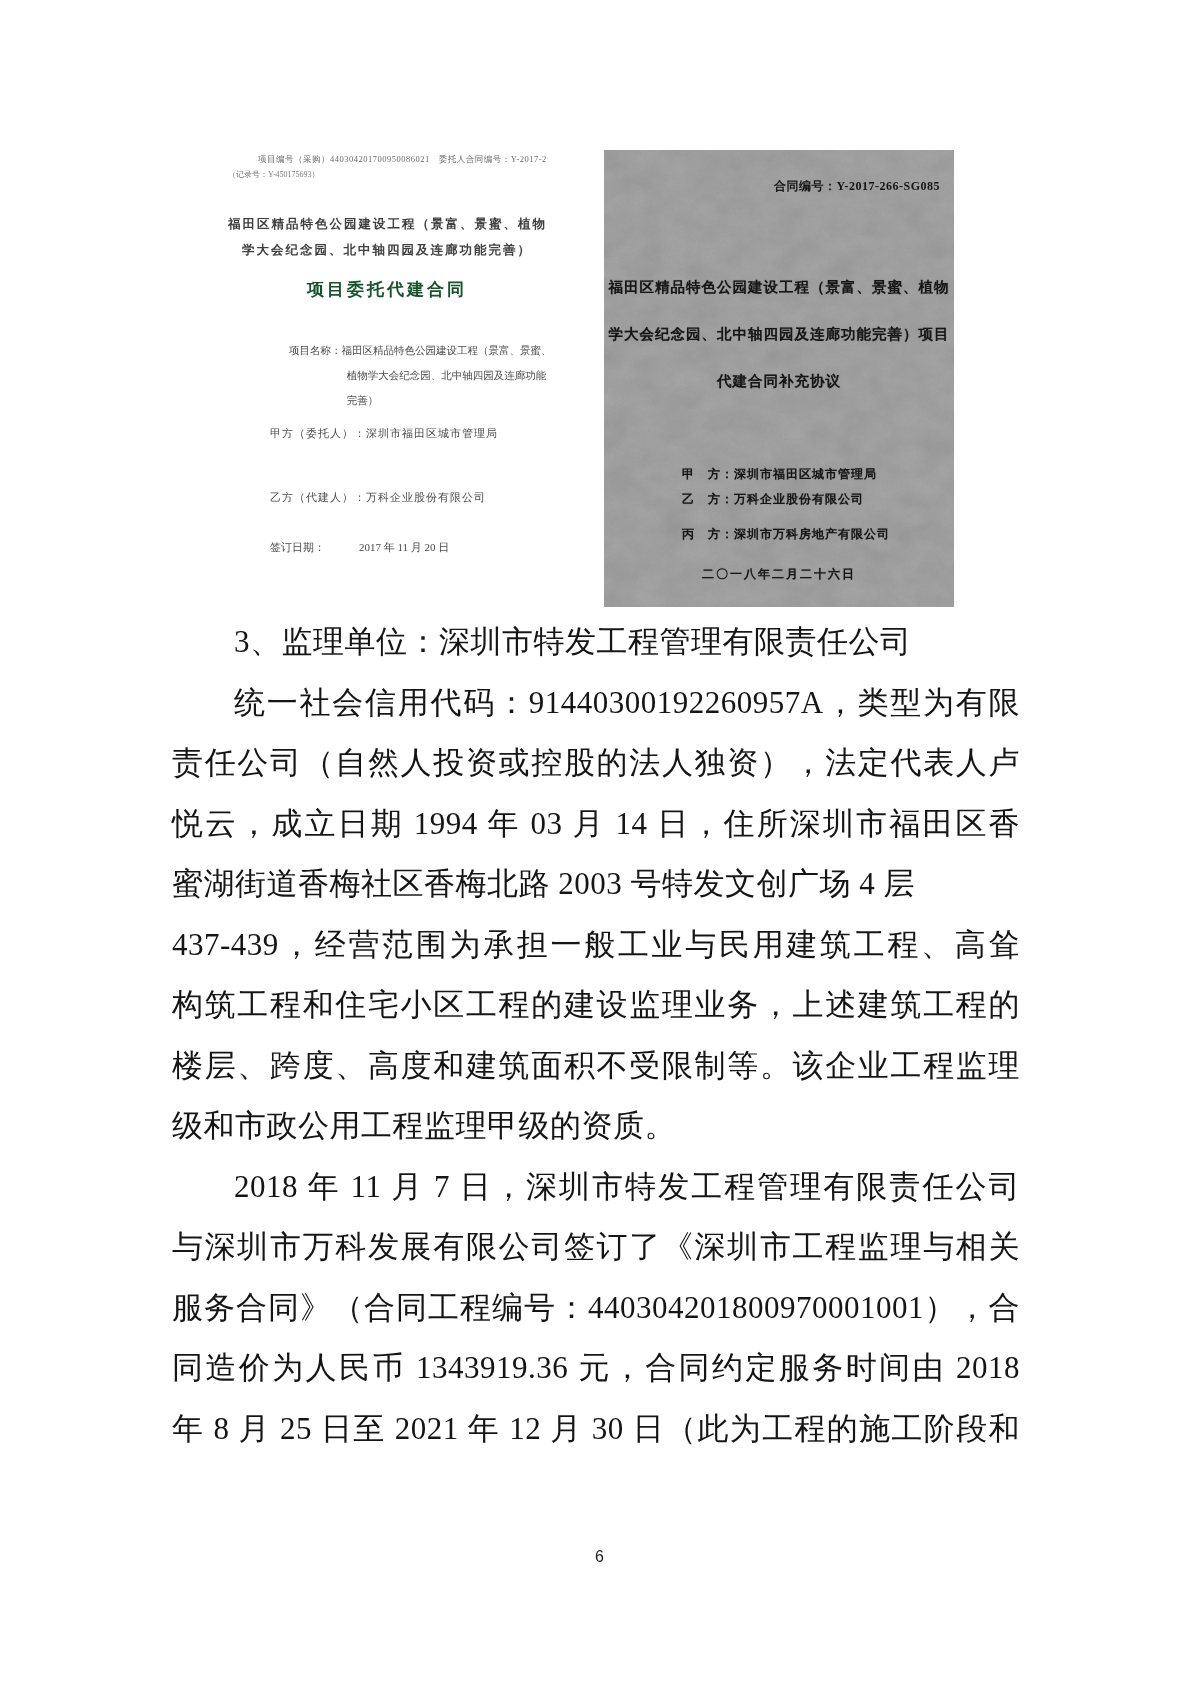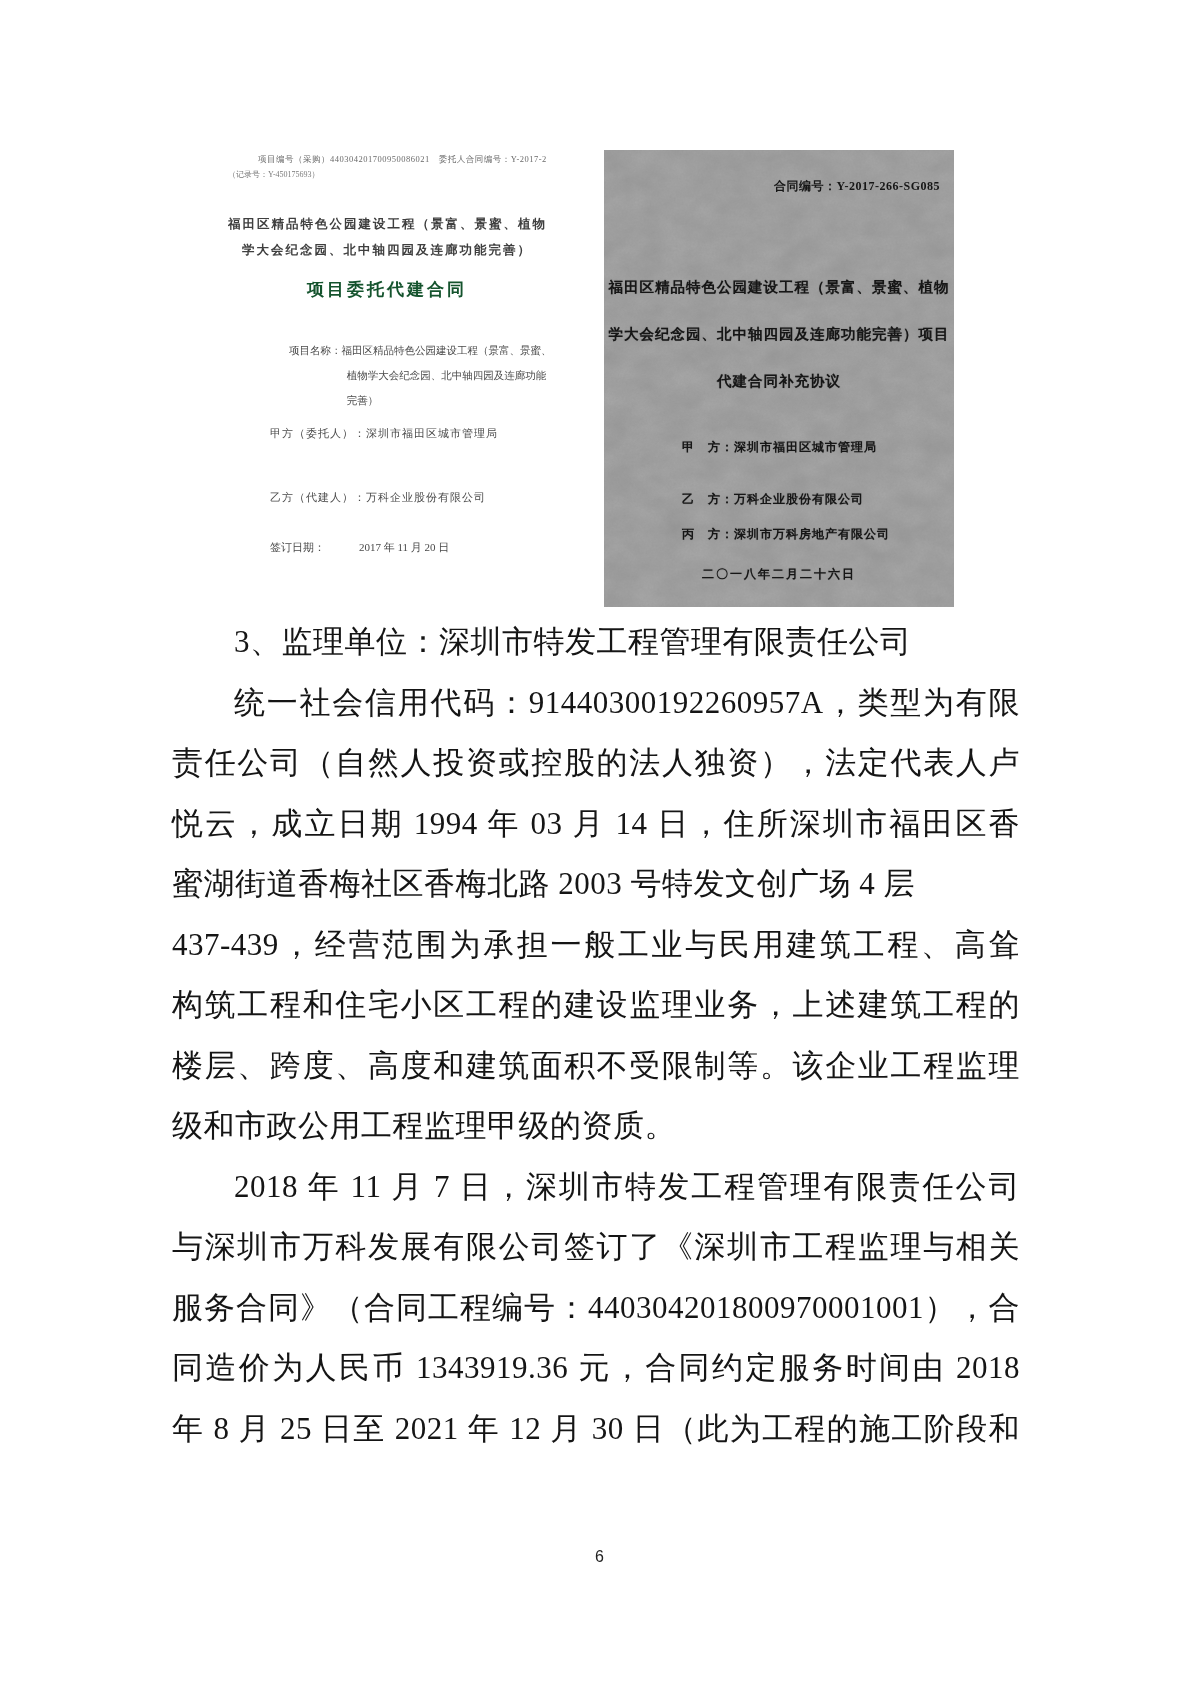--- a/index.html
+++ b/index.html
@@ -49,21 +49,21 @@
   .rc-no{position:absolute;right:14px;top:12px;font-size:12px;font-weight:bold;
     letter-spacing:.5px;white-space:nowrap;margin-top:16px;}
   .rc-title{position:absolute;left:0;width:100%;text-align:center;
     font-weight:bold;font-size:14.5px;letter-spacing:1px;white-space:nowrap;
     text-shadow:0 0 1px rgba(0,0,0,.35);}
   .rc-t1{top:128px;}
   .rc-t2{top:175px;}
   .rc-t3{top:222px;}
   .rc-party{position:absolute;left:78px;font-size:12px;font-weight:bold;
     letter-spacing:1px;white-space:nowrap;text-shadow:0 0 1px rgba(0,0,0,.3);}
-  .rc-pa{top:289px;}
+  .rc-pa{top:316px;}
   .rc-pb{top:341px;}
   .rc-pc{top:376px;}
   .rc-date{position:absolute;left:0;top:416px;width:100%;text-align:center;
     font-size:12px;font-weight:bold;letter-spacing:2px;text-shadow:0 0 1px rgba(0,0,0,.3);}
 
   
   .body-text{
     position:absolute;left:172px;top:612px;width:848px;
     font-size:31px;color:#151515;
   }

